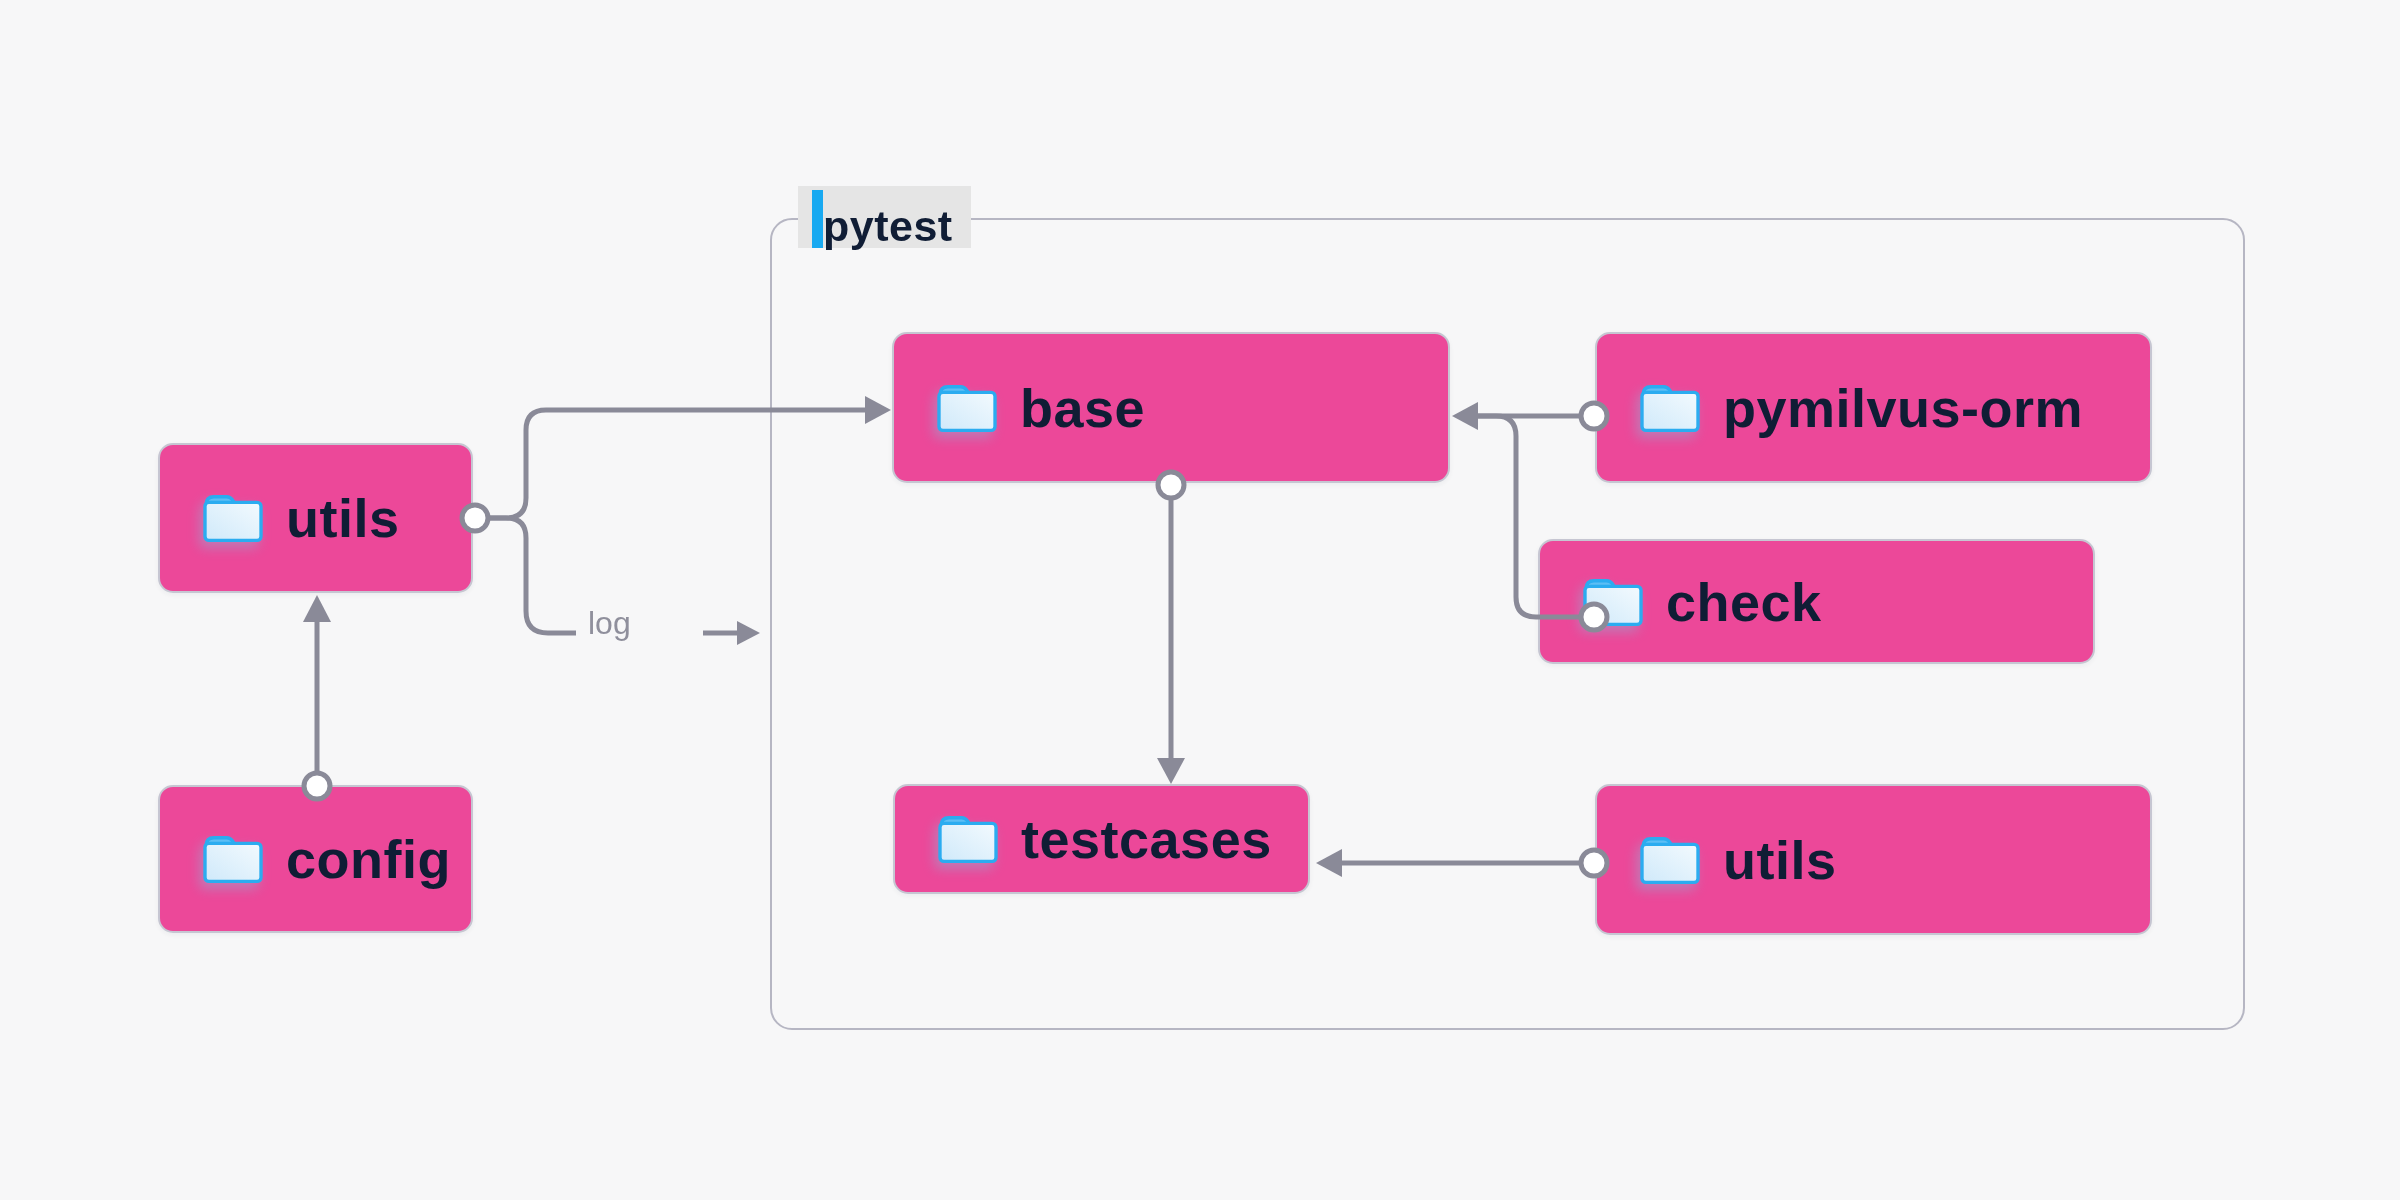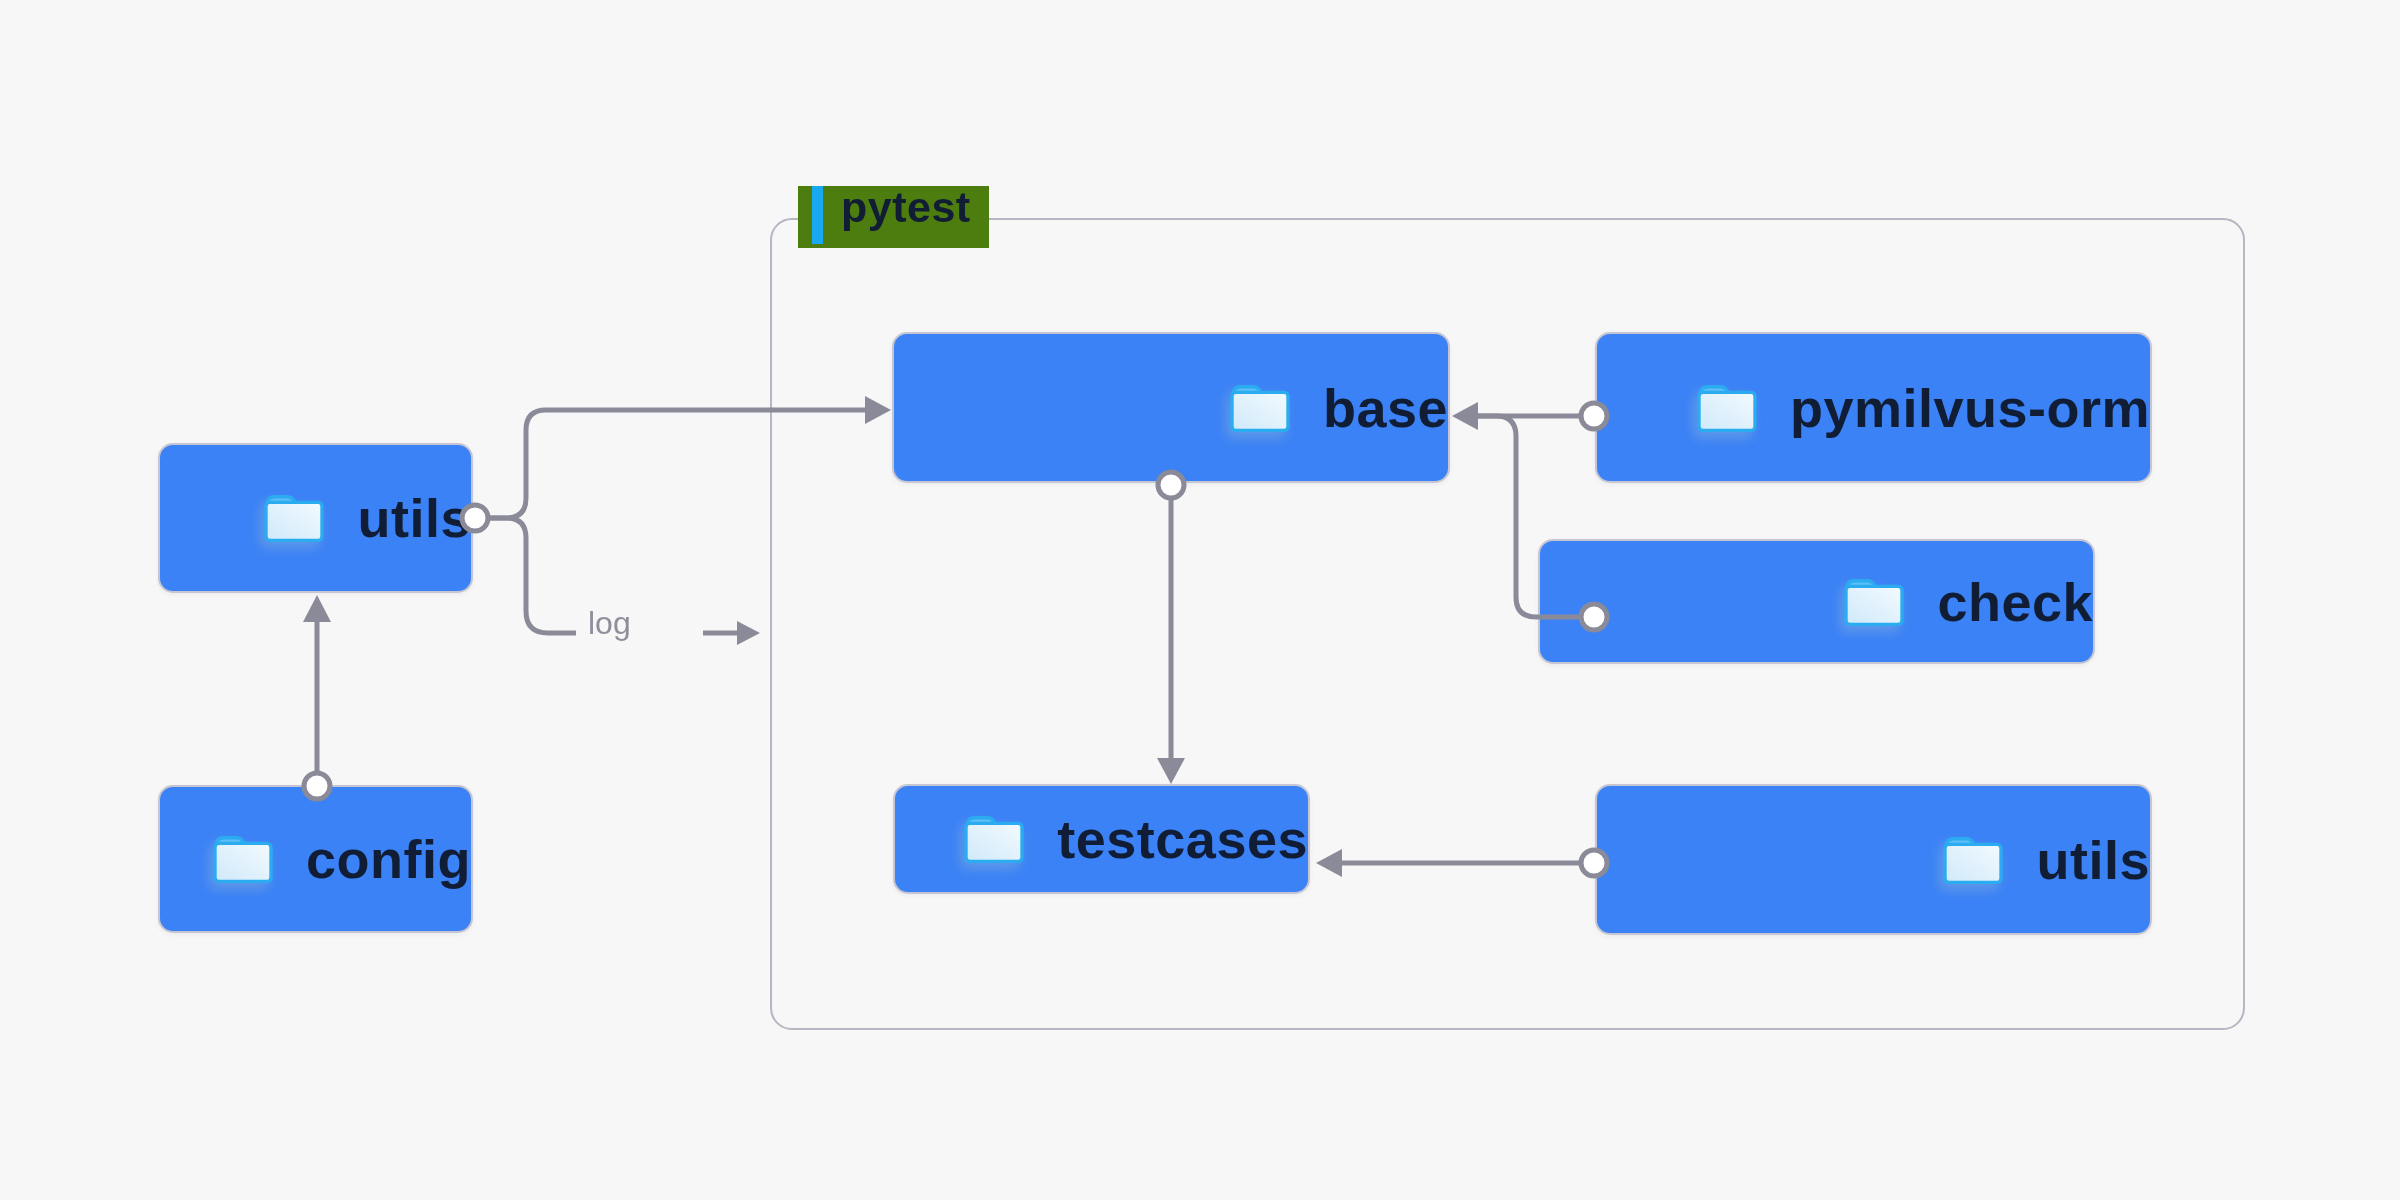--- a/index.html
+++ b/index.html
@@ -7,33 +7,32 @@
     position:relative;width:2400px;height:1200px;background:#f7f7f8;overflow:hidden;
     font-family:"Liberation Sans",sans-serif;
   }
   
   .group-box{
     position:absolute;left:770px;top:218px;width:1475px;height:812px;
     border:2.5px solid #b6b6c3;border-radius:22px;background:transparent;box-sizing:border-box;
   }
   .group-label{
     position:absolute;left:798px;top:186px;height:62px;
-    display:flex;align-items:flex-start;gap:18px;
-    padding:0 18px 0 14px;background:#4d7c0f;
+    display:flex;align-items:flex-end;
+    padding:0 18px 0 14px;background:#e5e5e5;
   }
   .accent-bar{width:11px;height:58px;background:#18a9f1;display:inline-block;}
   .group-label-text{
     font-size:43px;font-weight:700;color:#101d35;line-height:1;letter-spacing:.5px;
   }
   
   .node{
-    position:absolute;background:#3b82f6;border:2.5px solid #c6c6d2;border-radius:15px;
-    box-sizing:border-box;display:flex;align-items:center;gap:30px;padding-left:40px;
+    position:absolute;background:#ec4899;border:2.5px solid #c6c6d2;border-radius:15px;
+    box-sizing:border-box;display:flex;align-items:center;gap:20px;padding-left:40px;
     box-shadow:0 2px 5px rgba(20,30,60,.05);
-    justify-content:flex-end;
   }
   .node-label{
     font-size:54px;font-weight:700;color:#101d35;line-height:1;letter-spacing:.5px;
     white-space:nowrap;
   }
   .folder{width:66px;height:56px;display:inline-flex;
     filter:drop-shadow(-4px 6px 6px rgba(140,180,215,.45));}
   .folder svg{width:100%;height:100%;}
   #node-utils    {left:158px; top:443px; width:315px; height:150px;}
   #node-config   {left:158px; top:785px; width:315px; height:148px;}

